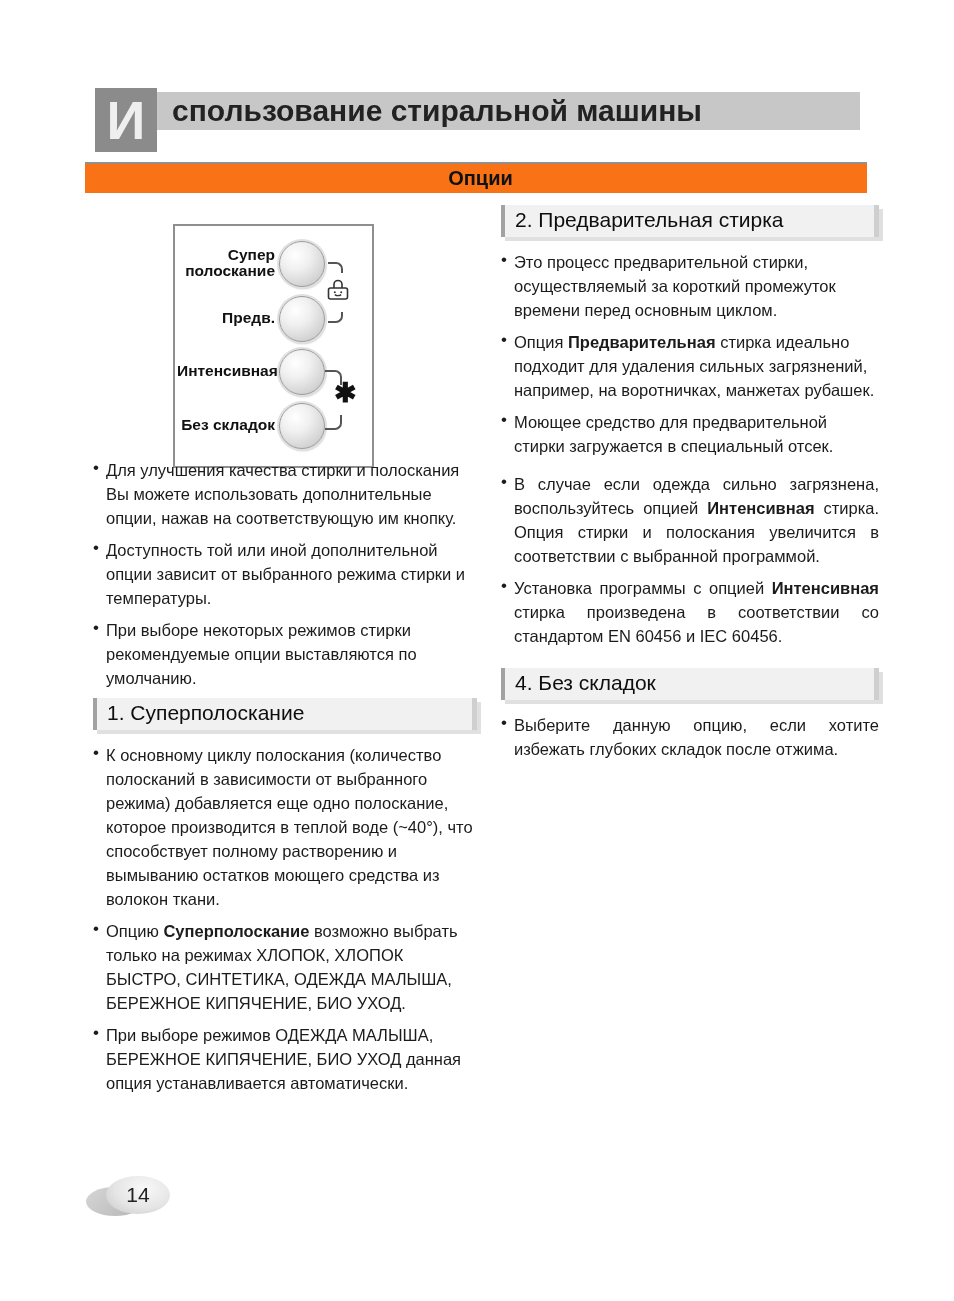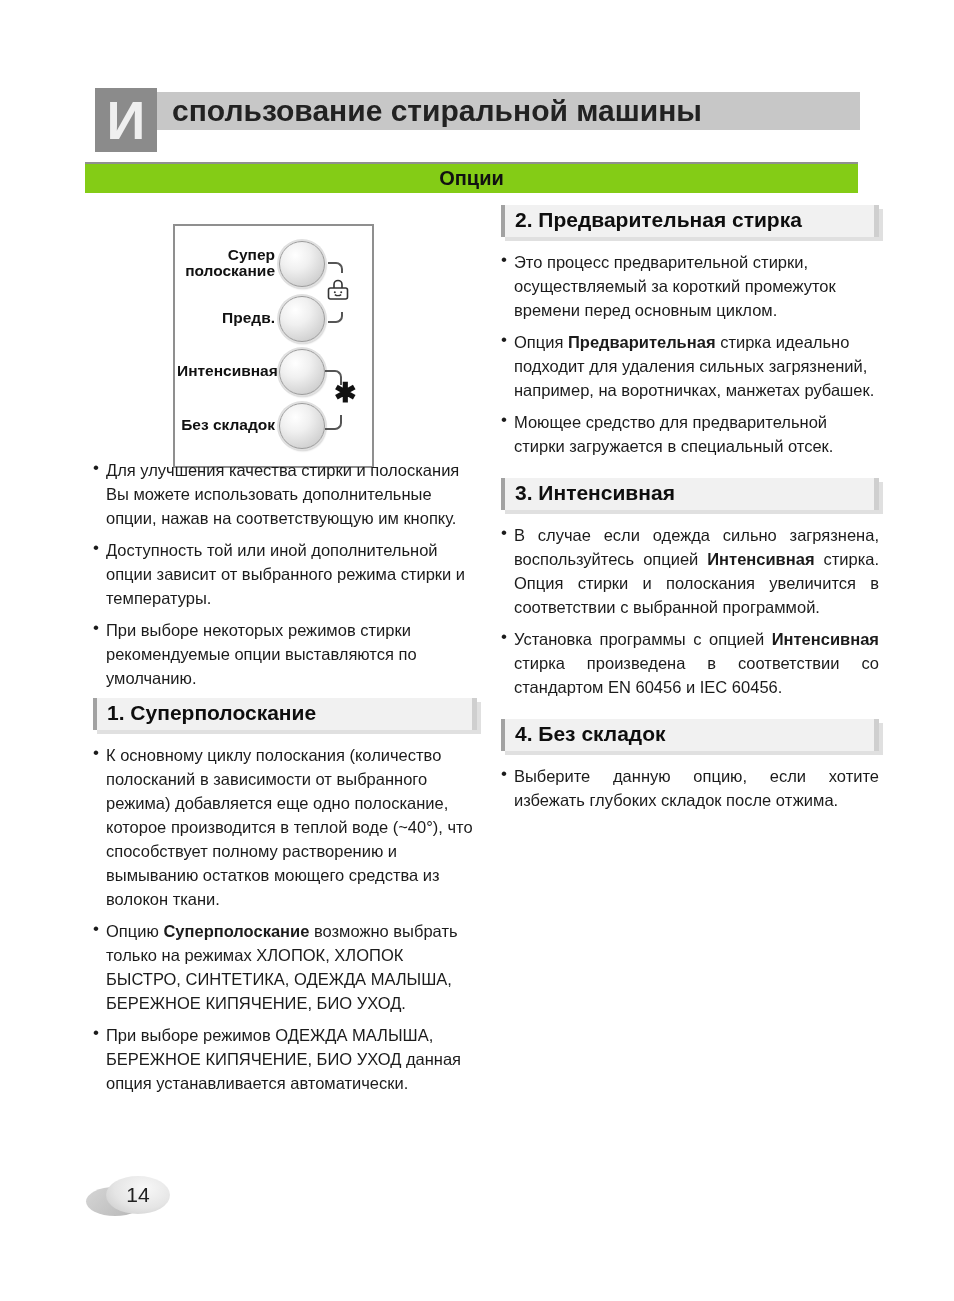--- a/index.html
+++ b/index.html
@@ -8,23 +8,23 @@
 
   
   .hdr-bar{position:absolute;left:157px;top:92px;width:703px;height:38px;
            background:#c7c7c7;display:flex;align-items:center;}
   .hdr-bar .t{font-size:30px;font-weight:bold;color:#222;padding-left:15px;white-space:nowrap;}
   .hdr-square{position:absolute;left:95px;top:88px;width:62px;height:64px;background:#8b8b8b;
               display:flex;align-items:center;justify-content:center;}
   .hdr-square .cap{font-size:54px;font-weight:bold;color:#efefef;line-height:1;}
   .models{position:absolute;left:163px;top:133px;font-size:15.5px;font-weight:bold;color:#111;
           letter-spacing:.2px;}
-  .options-bar{position:absolute;left:85px;top:162px;width:773px;height:29px;background:#84cc16;
+  .options-bar{position:absolute;left:85px;top:162px;width:773px;height:29px;background:#f97316;
                border-top:2px solid #909090;display:flex;align-items:center;justify-content:center;
-               font-size:20px;font-weight:bold;color:#111;}
+               font-size:20px;font-weight:bold;color:#111;padding-left:9px;}
 
   
   .panel{position:absolute;left:173px;top:224px;width:197px;height:240px;
          border:2px solid #8f8f8f;background:#fff;}
   .pbtn{position:absolute;left:104px;width:44px;height:44px;border-radius:50%;
         background:radial-gradient(circle at 35% 30%, #ffffff 0%, #f0f0f0 35%, #d6d6d6 70%, #bfbfbf 100%);
         border:1px solid #9b9b9b;
         box-shadow:0 0 0 2px #e0e0e0, 1px 2px 2px rgba(0,0,0,.25);}
   .plbl{position:absolute;left:2px;width:98px;text-align:right;font-size:15.5px;
         font-weight:bold;line-height:16px;color:#111;}
@@ -39,21 +39,21 @@
   .col{position:absolute;}
   .col-left{left:93px;top:458px;width:384px;}
   .col-right{left:501px;top:205px;width:378px;}
   .bullet{display:flex;margin-bottom:8px;}
   .dot{flex:0 0 13px;width:13px;font-size:17px;line-height:20px;color:#1b1b1b;}
   .btxt{flex:1;font-size:16.5px;line-height:24px;color:#1b1b1b;}
   .just .btxt{text-align:justify;}
   .b{font-weight:bold;}
   .sec-h{background:#f1f1f1;border-left:4px solid #a2a2a2;
          box-shadow:4px 4px 0 #e0e0e0, inset -5px 0 0 #cfcfcf;
-         font-size:21px;font-weight:bold;color:#0e0e0e;
+         font-size:21px;font-weight:normal;color:#0e0e0e;
          padding:3px 10px 5px 10px;margin:6px 0 13px 0;}
   .sec-h.first{margin-top:0;}
   .gap{height:6px;}
 
   
   .pagenum{position:absolute;left:95px;top:1176px;width:64px;height:38px;}
   .pagenum::before{content:"";position:absolute;left:-9px;top:11px;width:58px;height:29px;
                    border-radius:50%;background:linear-gradient(135deg,#d6d6d6,#b5b5b5);}
   .pagenum .oval{position:absolute;left:11px;top:0;width:64px;height:38px;border-radius:50%;
                  background:radial-gradient(ellipse at 60% 32%, #f8f8f8 0%, #e5e5e5 55%, #c5c5c5 100%);
@@ -152,21 +152,20 @@
     <div class="bullet">
       <span class="dot">•</span>
       <div class="btxt"><span>Опция </span><span class="b">Предварительная</span><span> стирка идеально подходит для удаления сильных загрязнений, например, на воротничках, манжетах рубашек.</span></div>
     </div>
     <div class="bullet">
       <span class="dot">•</span>
       <div class="btxt"><span>Моющее средство для предварительной стирки загружается в специальный отсек.</span></div>
     </div>
 
     <div class="gap"></div>
-    <div class="sec-h">3. Интенсивная</div>
 
     <div class="bullet just">
       <span class="dot">•</span>
       <div class="btxt"><span>В случае если одежда сильно загрязнена, воспользуйтесь опцией </span><span class="b">Интенсивная</span><span> стирка. Опция стирки и полоскания увеличится в соответствии с выбранной программой.</span></div>
     </div>
     <div class="bullet just">
       <span class="dot">•</span>
       <div class="btxt"><span>Установка программы с опцией </span><span class="b">Интенсивная</span><span> стирка произведена в соответствии со стандартом EN 60456 и IEC 60456.</span></div>
     </div>
 

